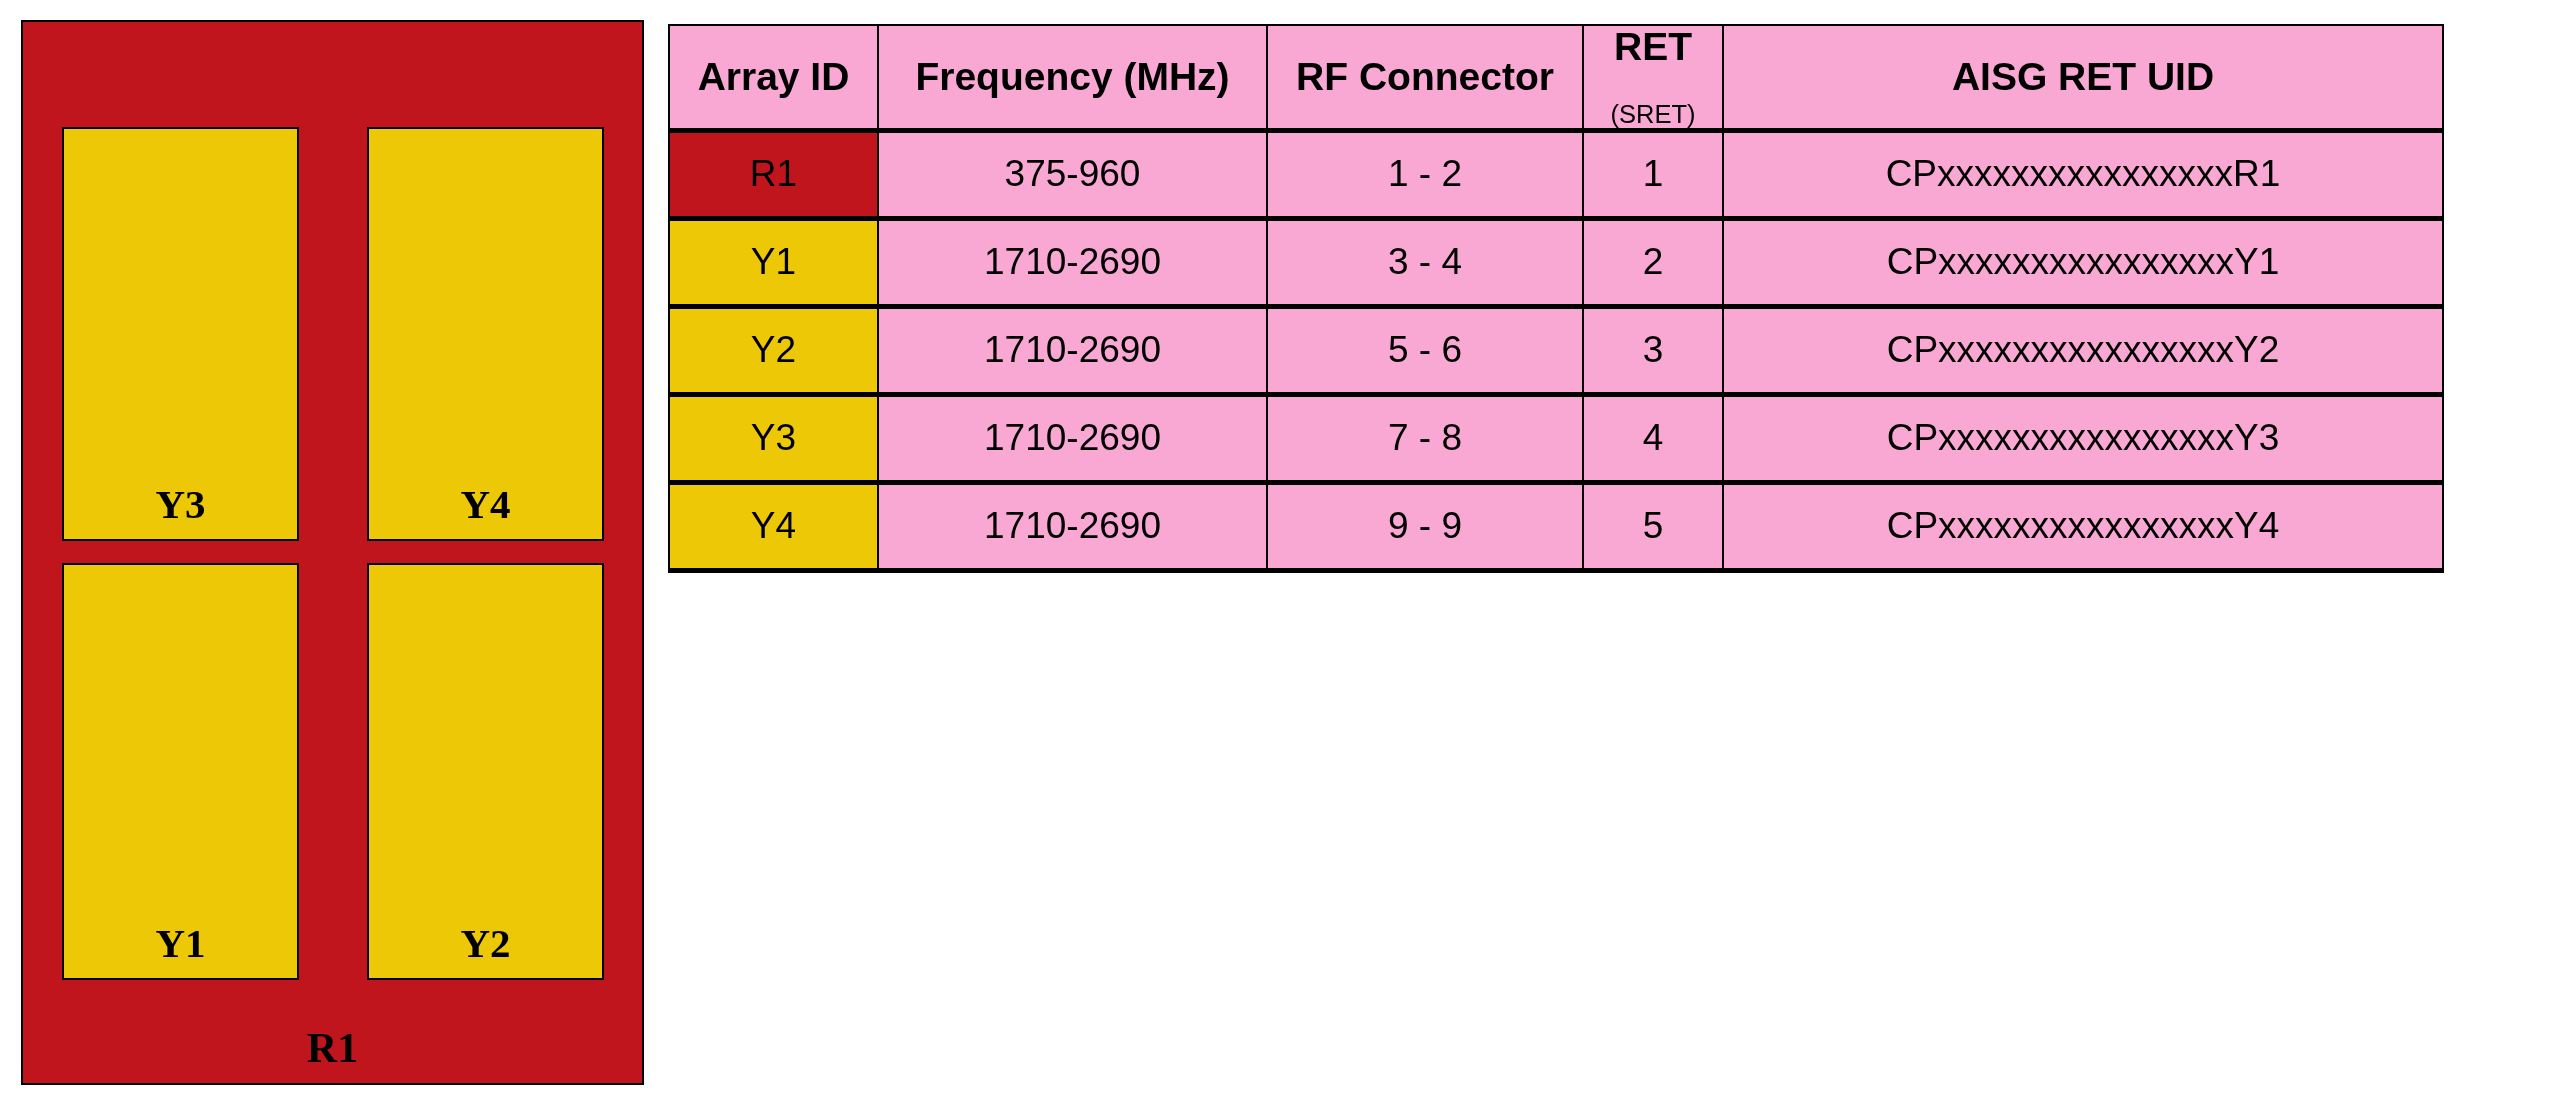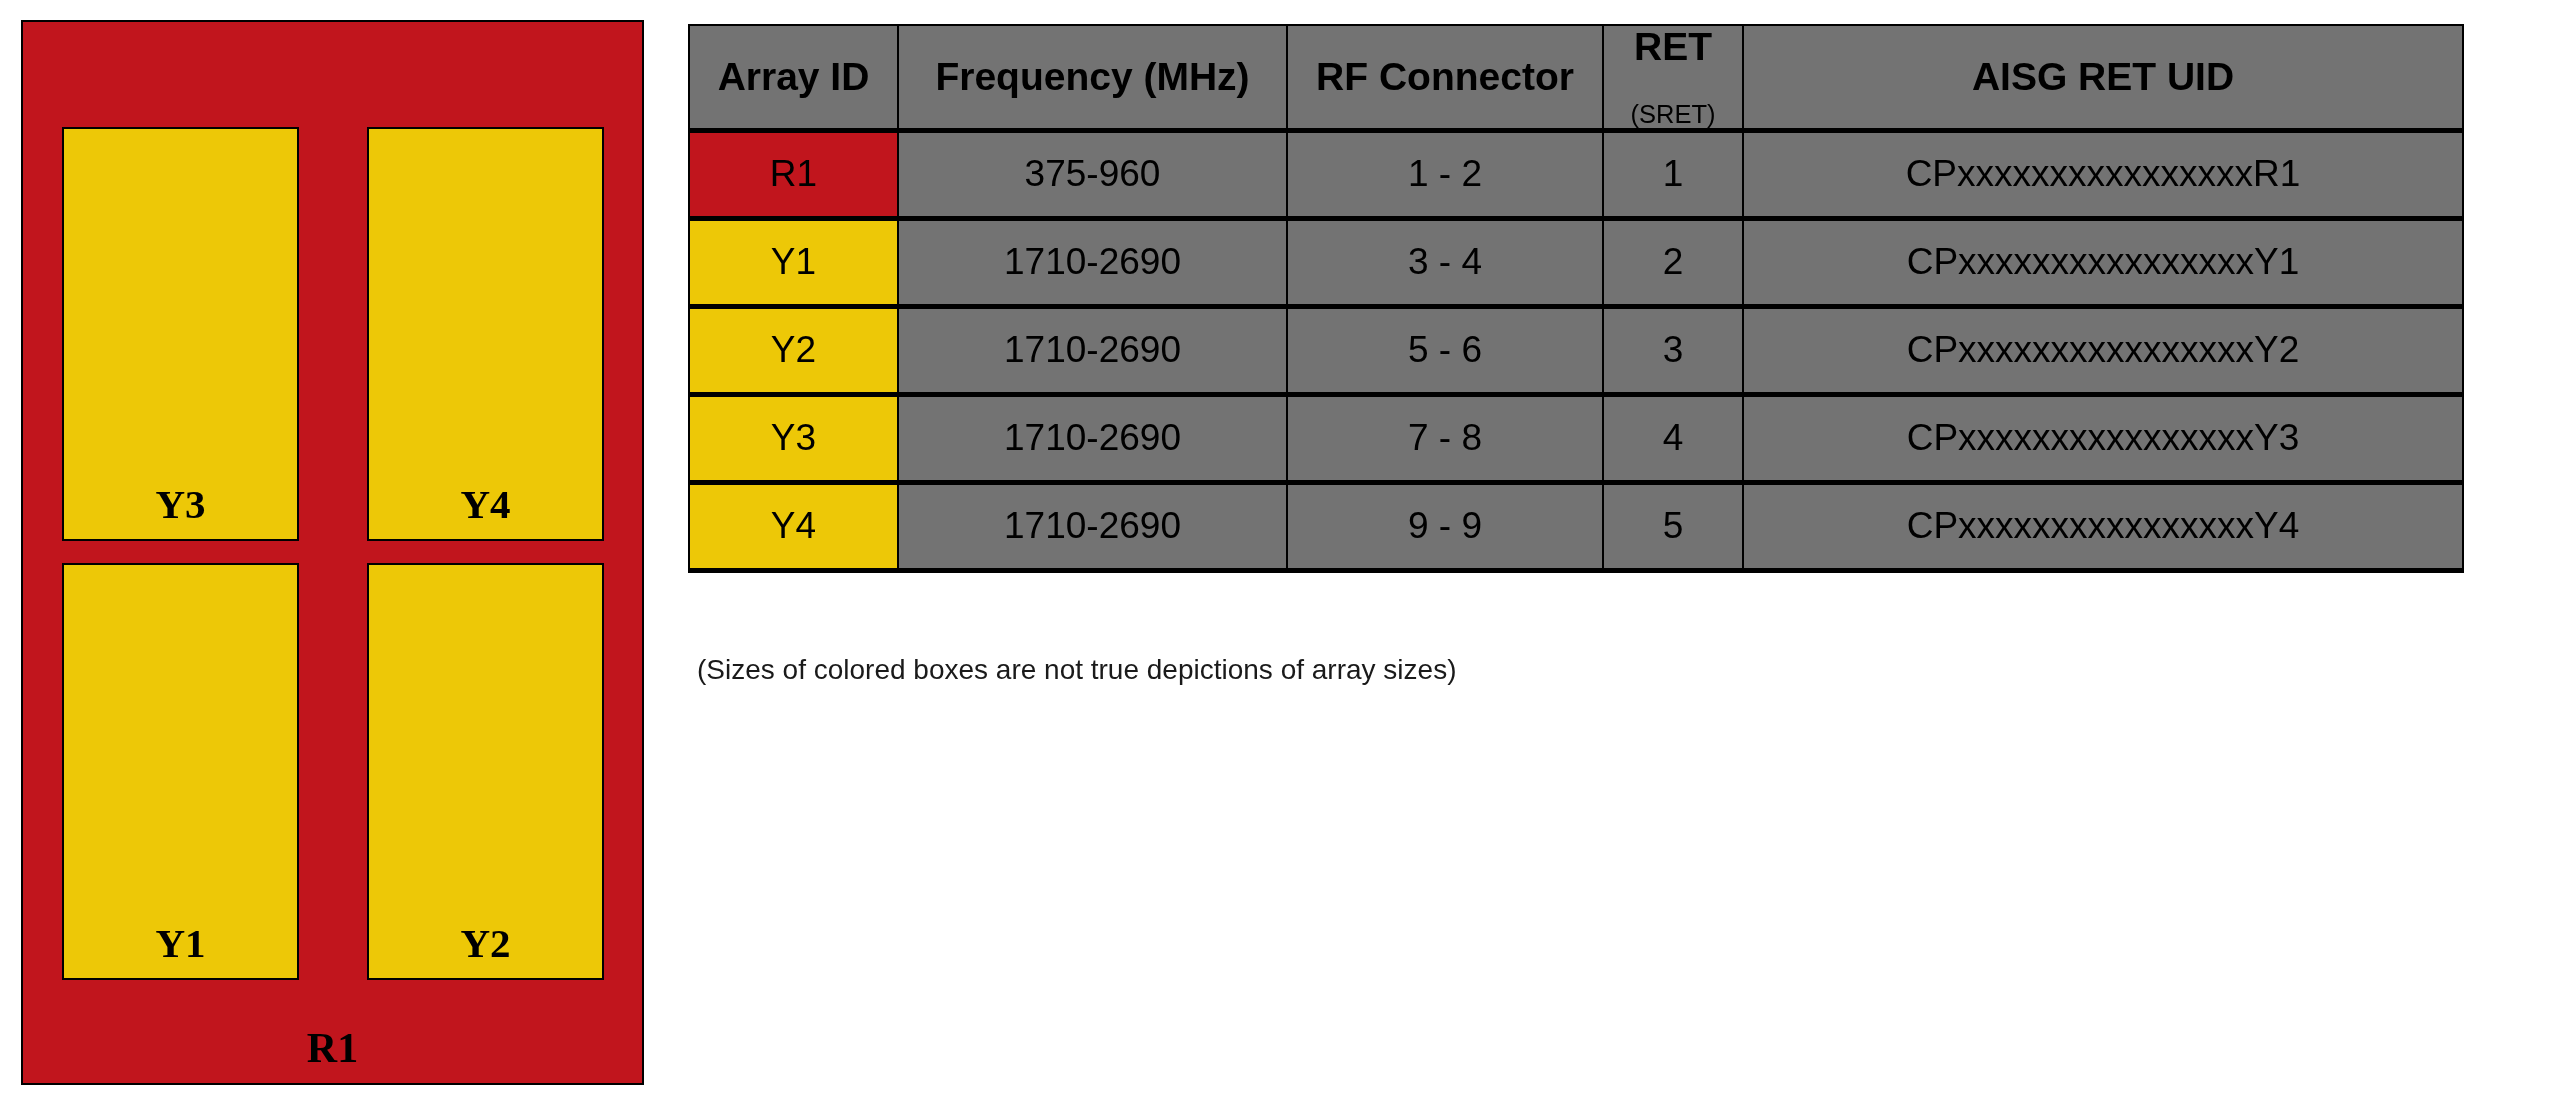--- a/index.html
+++ b/index.html
@@ -52,27 +52,27 @@
     font-family: "Liberation Serif", serif;
     font-weight: bold;
     font-size: 42px;
     line-height: 1;
     color: #000;
   }
 
   
   .spec-table {
     position: absolute;
-    left: 688px;
+    left: 668px;
     top: 24.4px;
     width: 1775px;
     border-collapse: collapse;
     table-layout: fixed;
     border: 2.8px solid #000;
-    background: #737373;
+    background: #f9a8d4;
   }
   .spec-table th, .spec-table td {
     border: 2.8px solid #000;
     border-bottom-width: 5px;
     text-align: center;
     vertical-align: middle;
     color: #000;
     overflow: hidden;
     white-space: nowrap;
   }
@@ -175,16 +175,15 @@
       <tr>
         <td style="background-color: rgb(237, 200, 7);">Y4</td>
         <td>1710-2690</td>
         <td>9 - 9</td>
         <td>5</td>
         <td>CPxxxxxxxxxxxxxxxxY4</td>
       </tr>
     </tbody>
   </table>
 
-  <div class="note">(Sizes of colored boxes are not true depictions of array sizes)</div>
 
 </div>
 
 
 </body></html>

